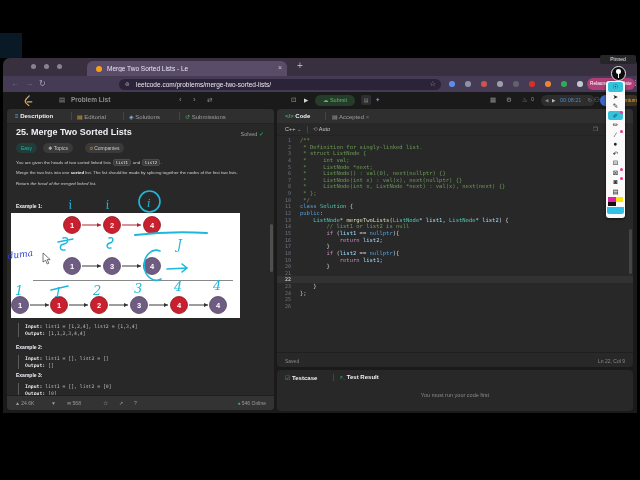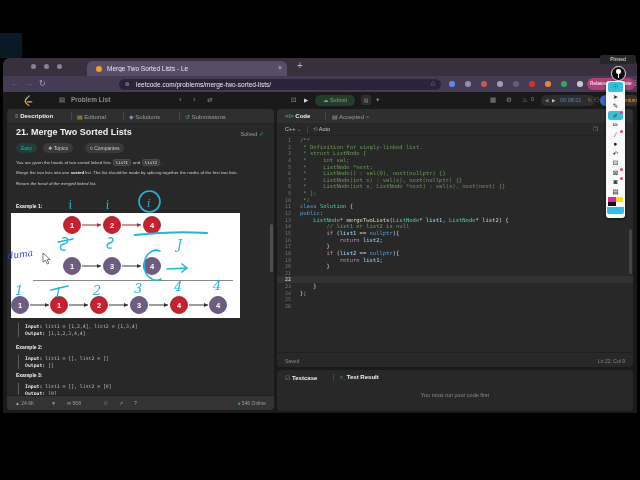--- a/index.html
+++ b/index.html
@@ -175,21 +175,21 @@
     <div class="lpanel">
       <div class="phead">
         <span class="ptab" style="left:8px"><span style="color:#6aa1e0">≡</span> <b>Description</b></span>
         <span class="pdiv" style="left:64px"></span>
         <span class="ptab" style="left:70px"><span style="color:#d8a23a">▤</span> <span>Editorial</span></span>
         <span class="pdiv" style="left:116px"></span>
         <span class="ptab" style="left:122px"><span style="color:#7fb3e8">◈</span> <span>Solutions</span></span>
         <span class="pdiv" style="left:172px"></span>
         <span class="ptab" style="left:178px"><span style="color:#4cae5f">↺</span> <span>Submissions</span></span>
       </div>
-      <div class="title">21. Merge Two Sorted Lists</div>
+      <div class="title">25. Merge Two Sorted Lists</div>
       <div class="solved"><span>Solved</span> <span class="ck">✓</span></div>
       <div class="chip easy" style="left:9px">Easy</div>
       <div class="chip" style="left:36px"><span>❖</span> <span>Topics</span></div>
       <div class="chip" style="left:78px"><span style="color:#d8a23a">¤</span> <span>Companies</span></div>
       <div class="para" style="top:50px"><span>You are given the heads of two sorted linked lists </span><span class="cchip">list1</span><span> and </span><span class="cchip">list2</span><span>.</span></div>
       <div class="para" style="top:61px"><span>Merge the two lists into one </span><b style="color:#eff1f6">sorted</b><span> list. The list should be made by splicing together the nodes of the first two lists.</span></div>
       <div class="para" style="top:72px"><span>Return </span><i>the head of the merged linked list</i><span>.</span></div>
       <div class="exlabel" style="top:94px">Example 1:</div>
 
       <svg class="abs" style="left:0;top:78px" width="235" height="133" viewBox="0 0 235 133">

